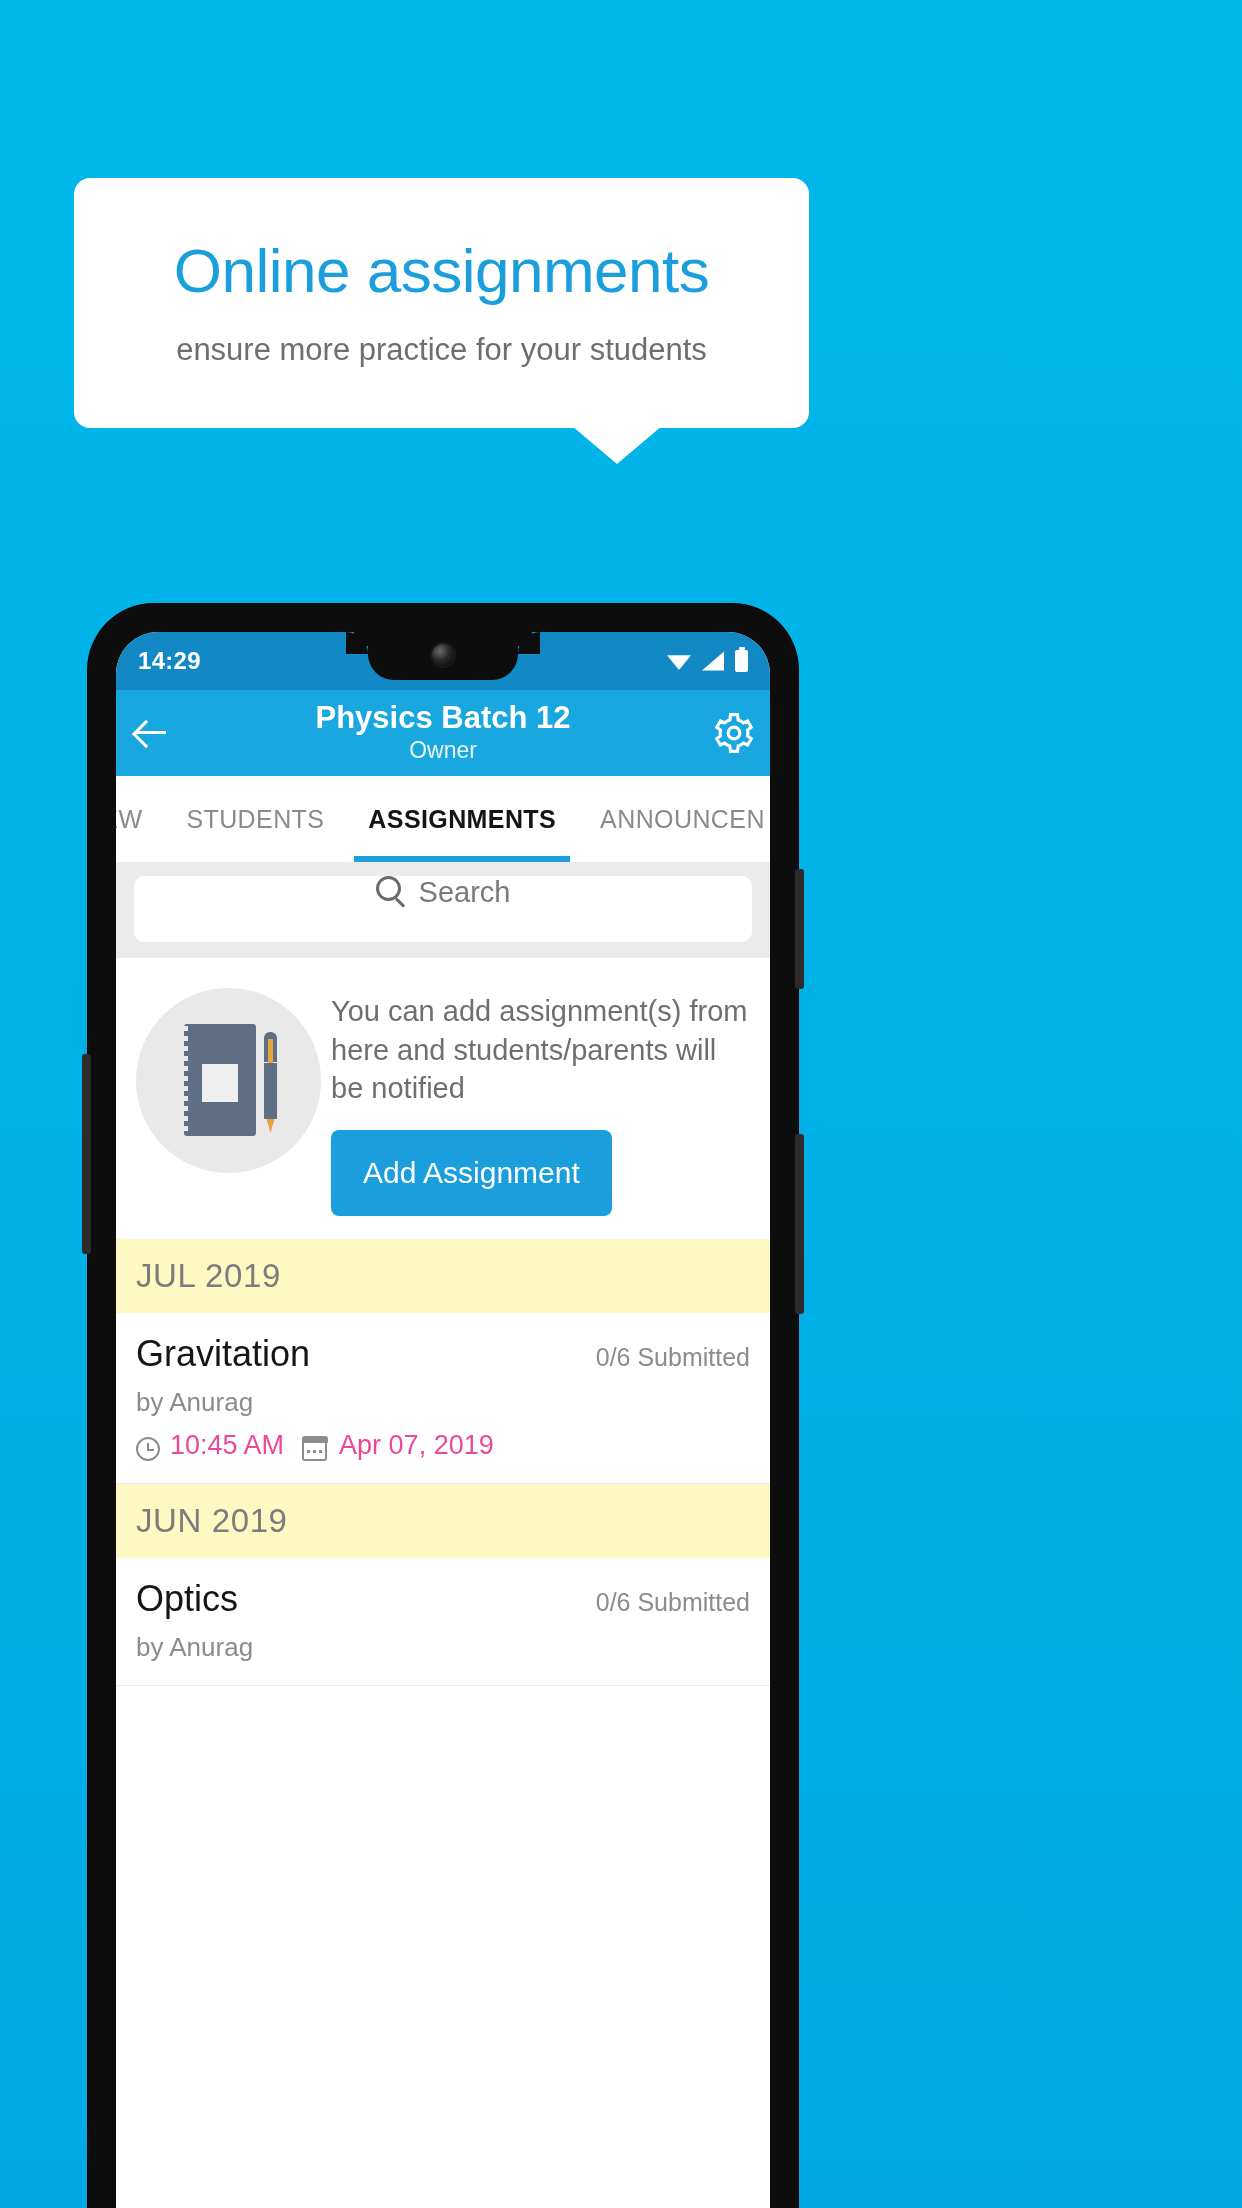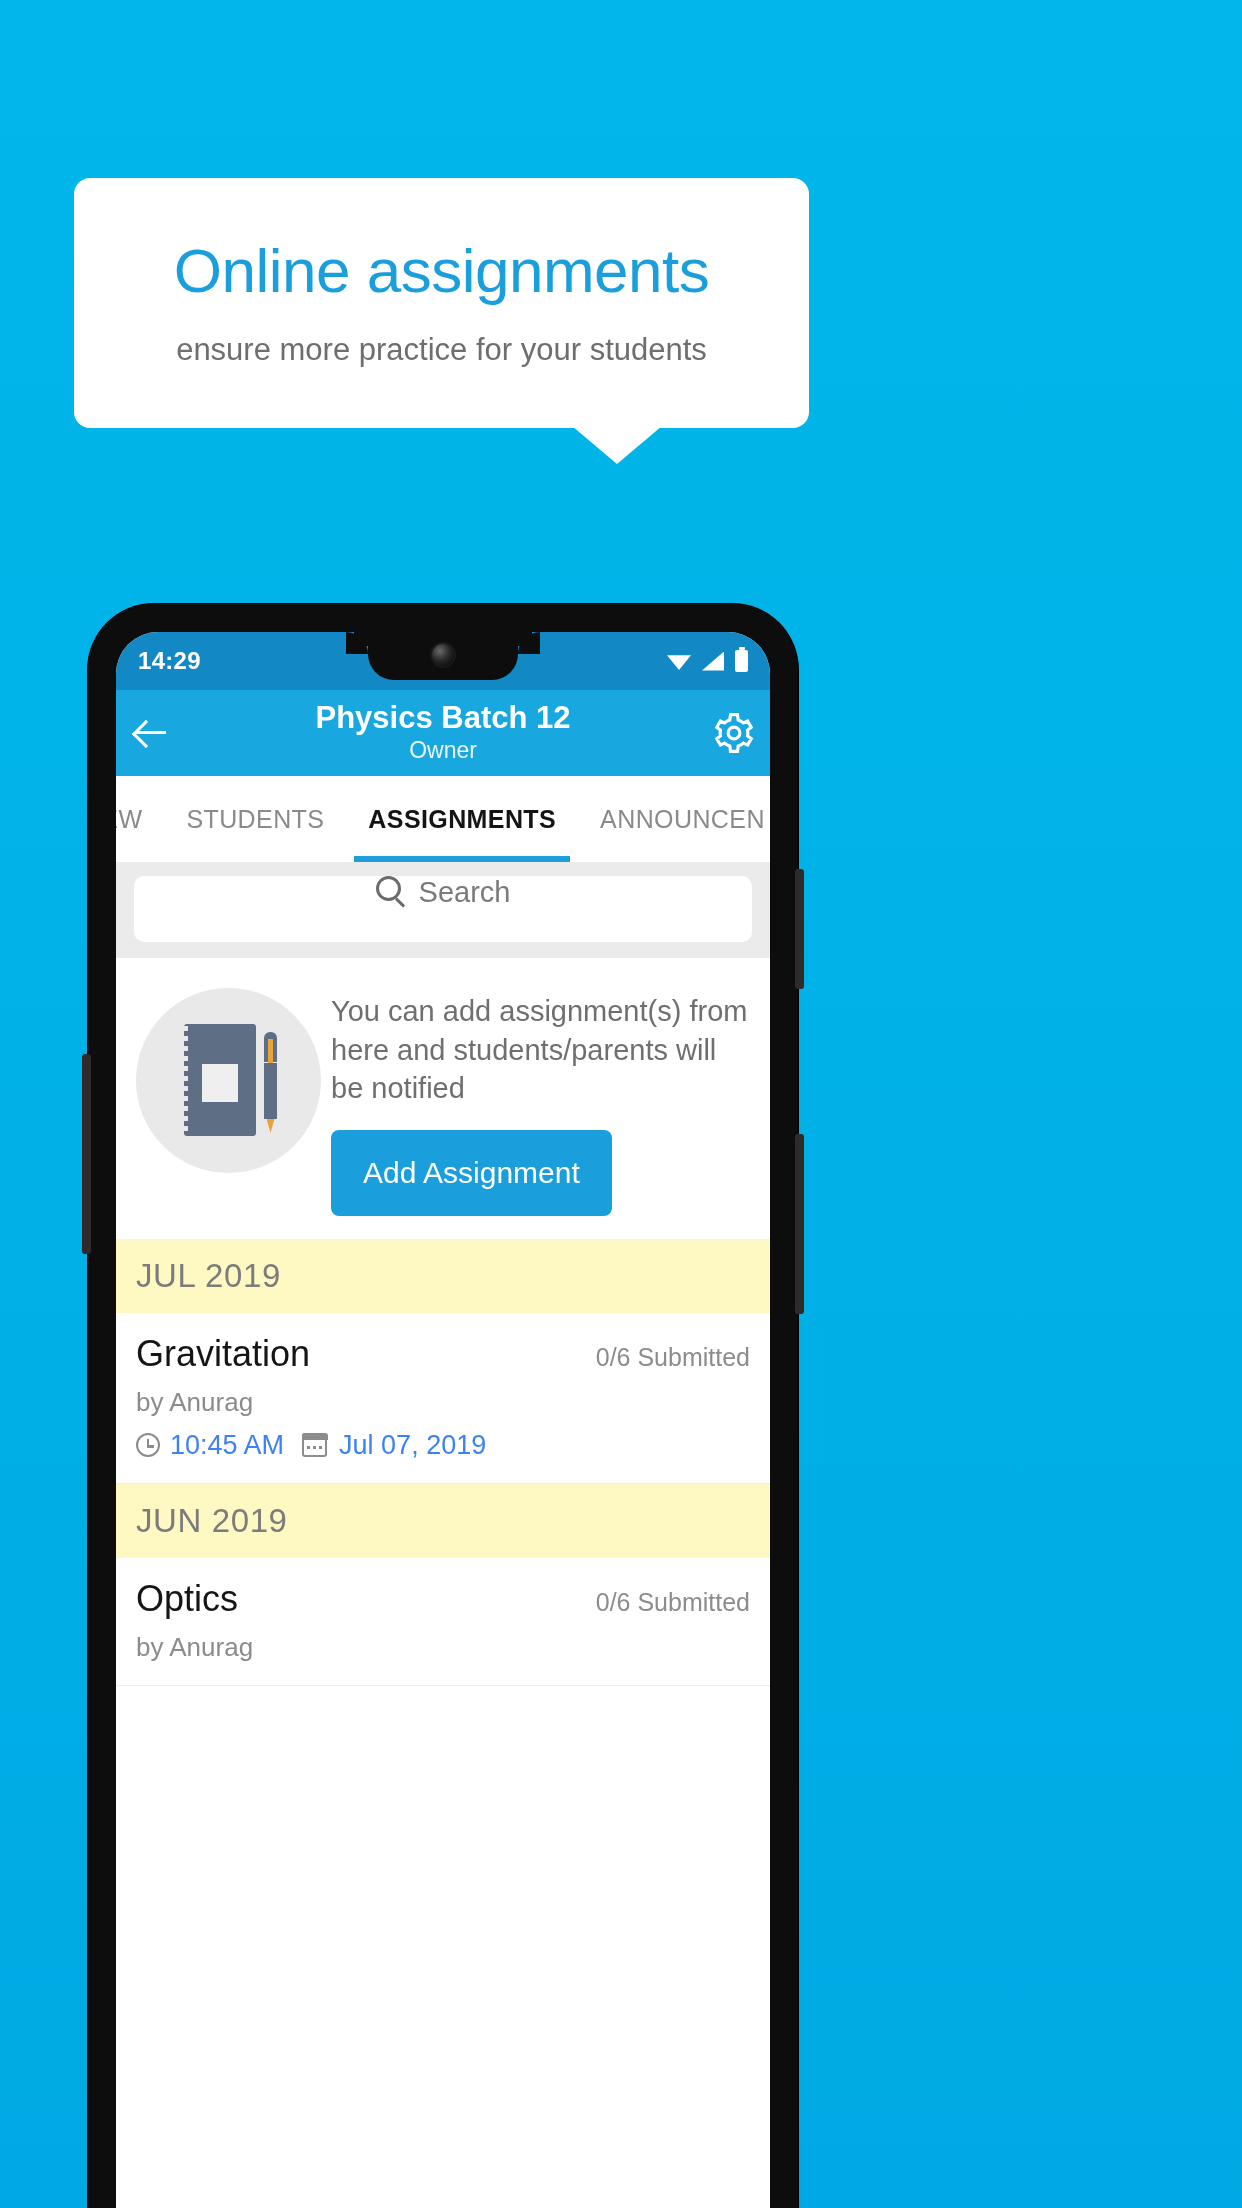--- a/index.html
+++ b/index.html
@@ -376,23 +376,23 @@
     font-size:25px;
   }
   .asg-by {
     margin-top:12px;
     color:#8C8C8C;
     font-size:26px;
   }
   .asg-meta {
     margin-top:12px;
     display:flex;
-    align-items:center;
+    align-items:flex-end;
     gap:10px;
-    color:#3b82f6;
+    color:#ec4899;
     font-size:27px;
   }
   .clock-icon {
     width:24px; height:24px;
     border:2.5px solid #8C8C8C;
     border-radius:50%;
     position:relative;
     flex:0 0 auto;
   }
   .clock-icon::before {
@@ -515,21 +515,21 @@
     <div class="assignment">
       <div class="asg-top">
         <span class="asg-title">Gravitation</span>
         <span class="asg-submitted">0/6 Submitted</span>
       </div>
       <div class="asg-by">by Anurag</div>
       <div class="asg-meta">
         <span class="clock-icon"></span>
         <span>10:45 AM</span>
         <span class="cal-icon"></span>
-        <span class="meta-gap">Jul 07, 2019</span>
+        <span class="meta-gap">Apr 07, 2019</span>
       </div>
     </div>
 
     <div class="month-header">JUN 2019</div>
     <div class="assignment">
       <div class="asg-top">
         <span class="asg-title">Optics</span>
         <span class="asg-submitted">0/6 Submitted</span>
       </div>
       <div class="asg-by">by Anurag</div>

